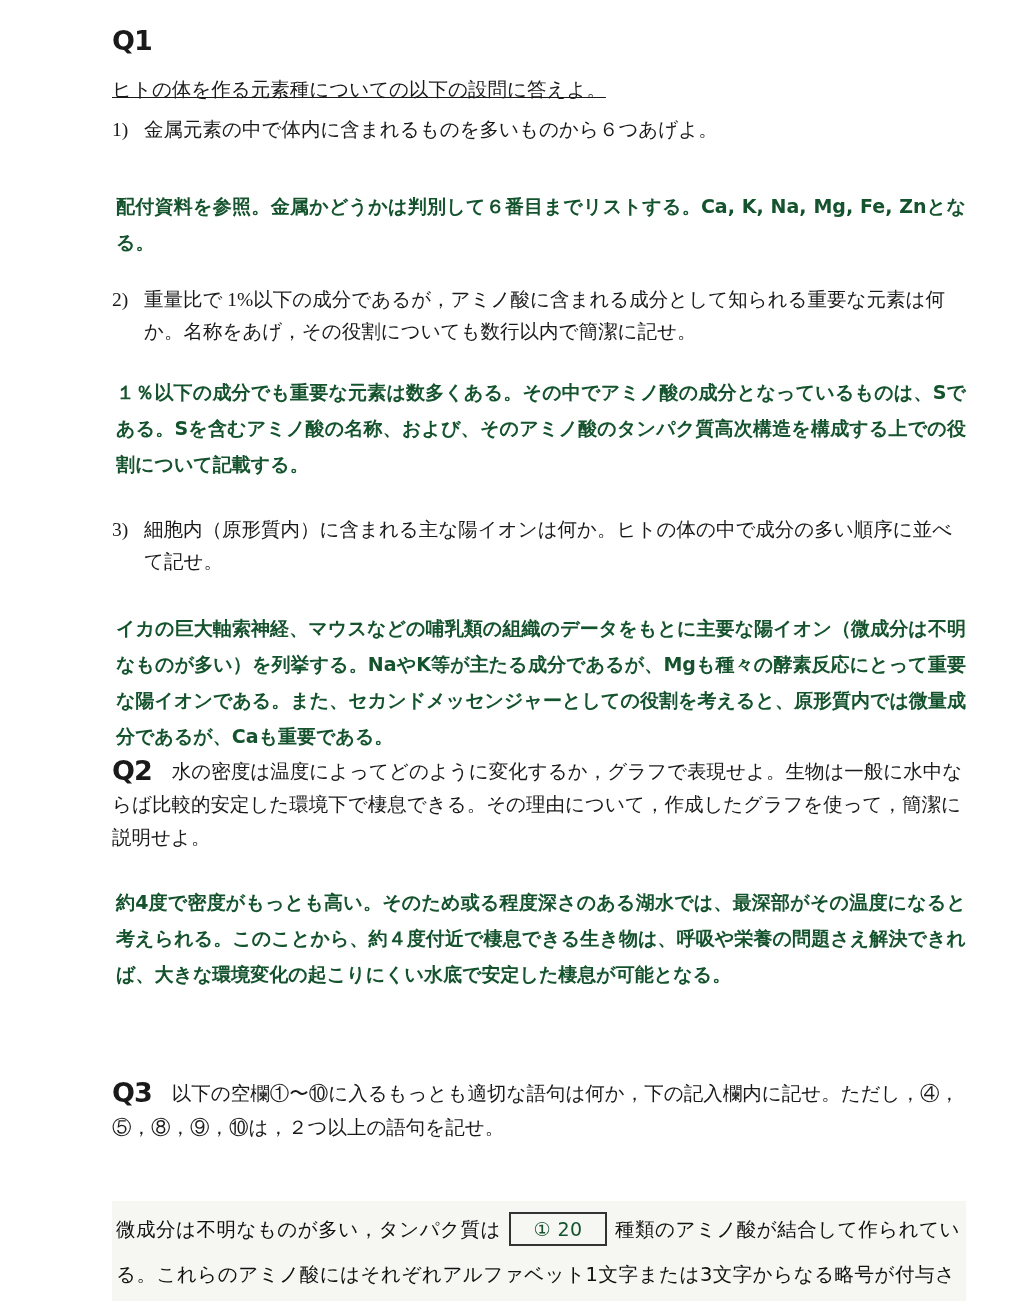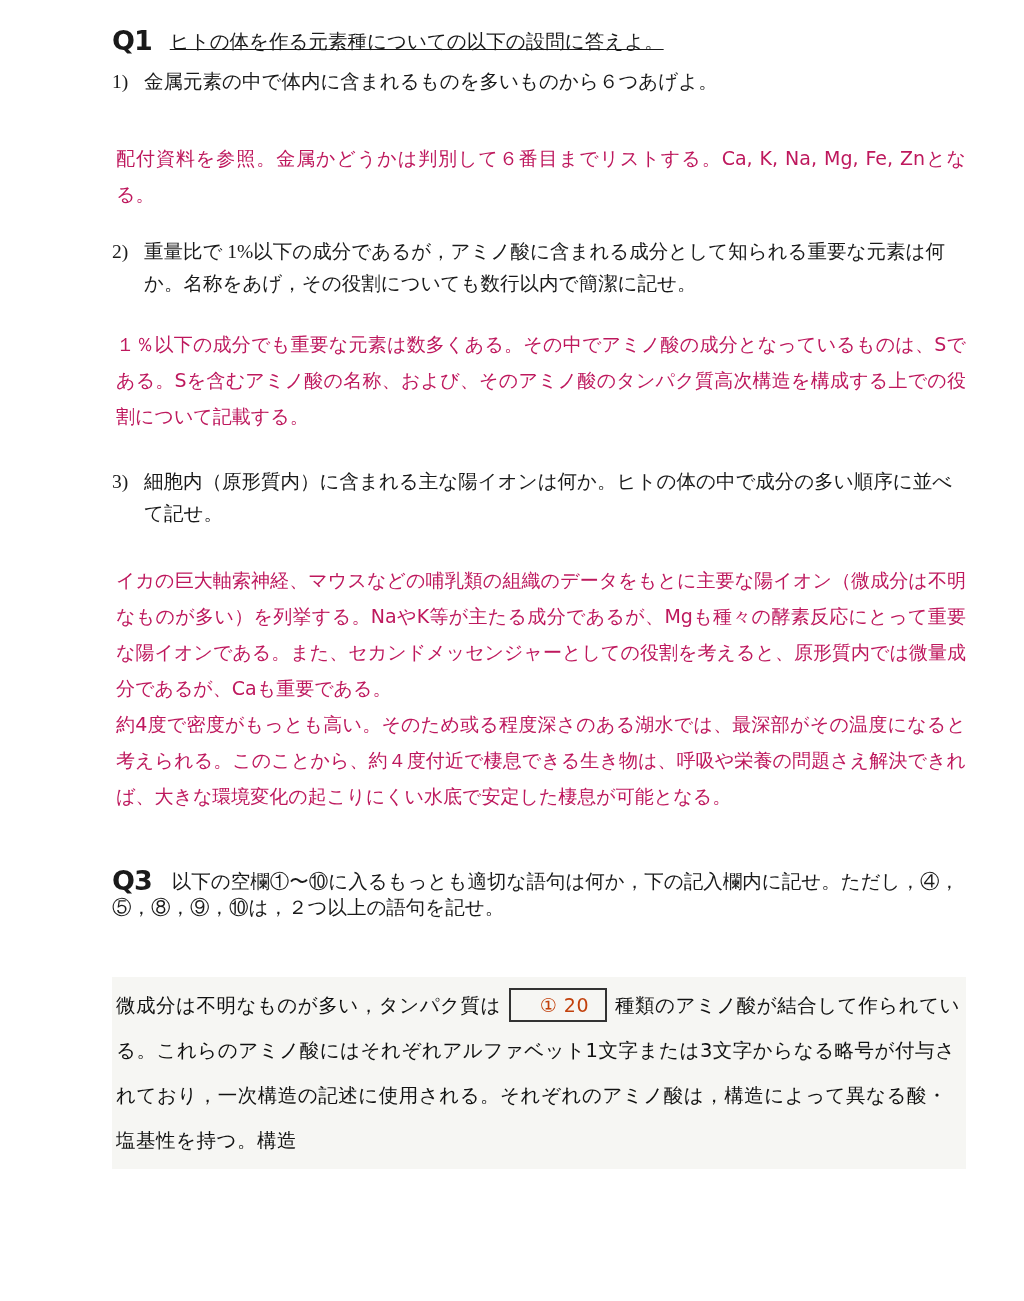--- a/index.html
+++ b/index.html
@@ -56,55 +56,55 @@
     line-height: 32px;
   }
   .item .num {
     width: 32px;
     flex: none;
   }
   .item .itxt { flex: 1; }
   
   .answer {
     font-family: "DejaVu Sans", "Liberation Sans", sans-serif;
-    font-weight: normal;
-    color: #be185d;
+    font-weight: bold;
+    color: #14532d;
     font-size: 19px;
     line-height: 36px;
     text-align: justify;
     padding-left: 4px;
   }
-  .q1-head   { margin-bottom: 8px; }
+  .q1-head   { margin-bottom: 8px; flex-direction: column; }
   .item-1    { margin-bottom: 42px; }
   .answer-1  { margin-bottom: 24px; }
   .item-2    { margin-bottom: 26px; }
   .answer-2  { margin-bottom: 32px; }
   .item-3    { margin-bottom: 32px; }
   .answer-3  { }
   .q2-para   { font-size: 19.5px; line-height: 33px; margin-bottom: 30px; }
-  .q2-answer { margin-bottom: 54px; }
-  .q3-para   { font-size: 19.5px; line-height: 26px; margin-bottom: 56px; margin-top: 12px; }
+  .q2-answer { margin-bottom: 84px; }
+  .q3-para   { font-size: 19.5px; line-height: 34px; margin-bottom: 56px; margin-top: 12px; }
   
   .fill-para {
     font-family: "DejaVu Sans", "Liberation Sans", sans-serif;
     font-size: 19.5px;
     line-height: 45px;
     letter-spacing: 0.5px;
     background: #f6f6f3;
     padding: 6px 4px;
     color: #111;
   }
   .blank-box {
     display: inline-block;
     border: 2px solid #333;
     padding: 0 16px;
     margin: 0 8px;
     min-width: 62px;
-    text-align: right;
-    color: #c2410c;
+    text-align: center;
+    color: #14532d;
     font-family: "DejaVu Sans", "Liberation Sans", sans-serif;
     font-size: 19px;
     line-height: 30px;
   }
 </style>
 </head>
 <body>
 
 <div class="page">
 
@@ -127,20 +127,23 @@
 
   <div class="answer answer-2">１％以下の成分でも重要な元素は数多くある。その中でアミノ酸の成分となっているものは、Sである。Sを含むアミノ酸の名称、および、そのアミノ酸のタンパク質高次構造を構成する上での役割について記載する。</div>
 
   <div class="item item-3">
     <span class="num">3)</span>
     <span class="itxt">細胞内（原形質内）に含まれる主な陽イオンは何か。ヒトの体の中で成分の多い順序に並べて記せ。</span>
   </div>
 
   <div class="answer answer-3">イカの巨大軸索神経、マウスなどの哺乳類の組織のデータをもとに主要な陽イオン（微成分は不明なものが多い）を列挙する。NaやK等が主たる成分であるが、Mgも種々の酵素反応にとって重要な陽イオンである。また、セカンドメッセンジャーとしての役割を考えると、原形質内では微量成分であるが、Caも重要である。</div>
 
+  <div class="q2-para">
+    <span class="qlabel-inline">Q2</span><span>水の密度は温度によってどのように変化するか，グラフで表現せよ。生物は一般に水中ならば比較的安定した環境下で棲息できる。その理由について，作成したグラフを使って，簡潔に説明せよ。</span>
+  </div>
 
   <div class="answer q2-answer">約4度で密度がもっとも高い。そのため或る程度深さのある湖水では、最深部がその温度になると考えられる。このことから、約４度付近で棲息できる生き物は、呼吸や栄養の問題さえ解決できれば、大きな環境変化の起こりにくい水底で安定した棲息が可能となる。</div>
 
   <div class="q3-para">
     <span class="qlabel-inline">Q3</span><span>以下の空欄①〜⑩に入るもっとも適切な語句は何か，下の記入欄内に記せ。ただし，④，⑤，⑧，⑨，⑩は，２つ以上の語句を記せ。</span>
   </div>
 
   <div class="fill-para">
     <span>微成分は不明なものが多い，タンパク質は</span><span class="blank-box">① 20</span><span>種類のアミノ酸が結合して作られている。これらのアミノ酸にはそれぞれアルファベット1文字または3文字からなる略号が付与されており，一次構造の記述に使用される。それぞれのアミノ酸は，構造によって異なる酸・塩基性を持つ。構造</span>
   </div>

